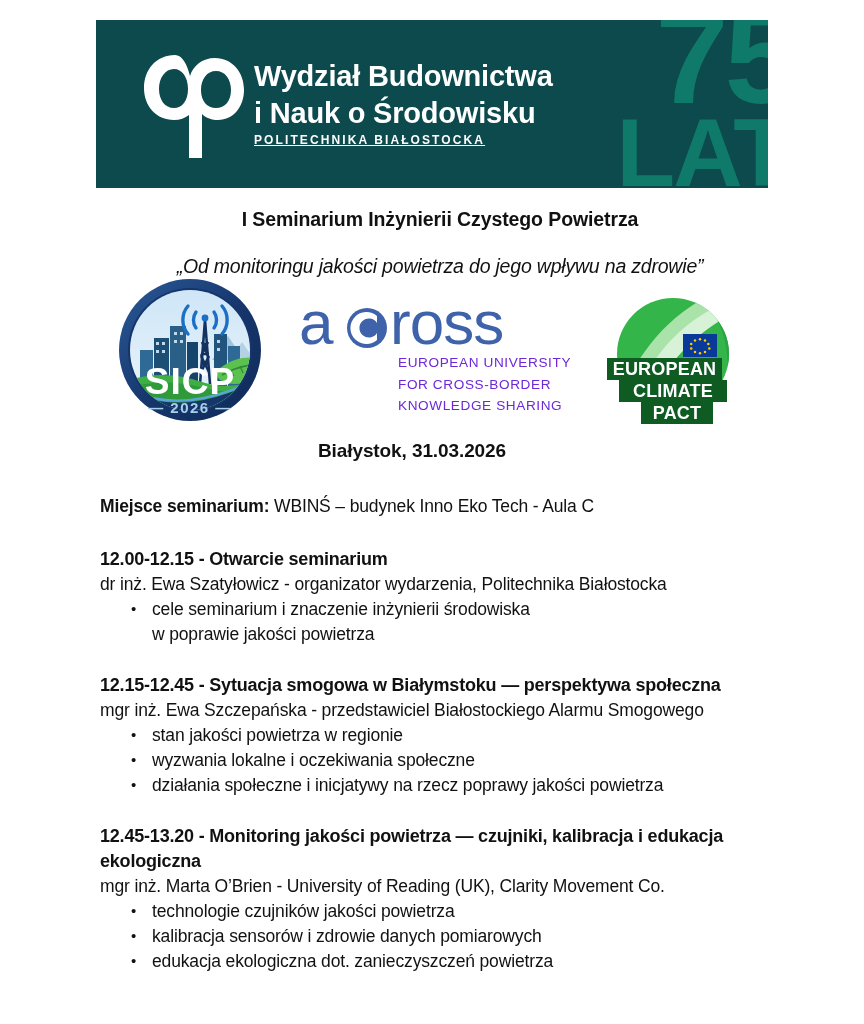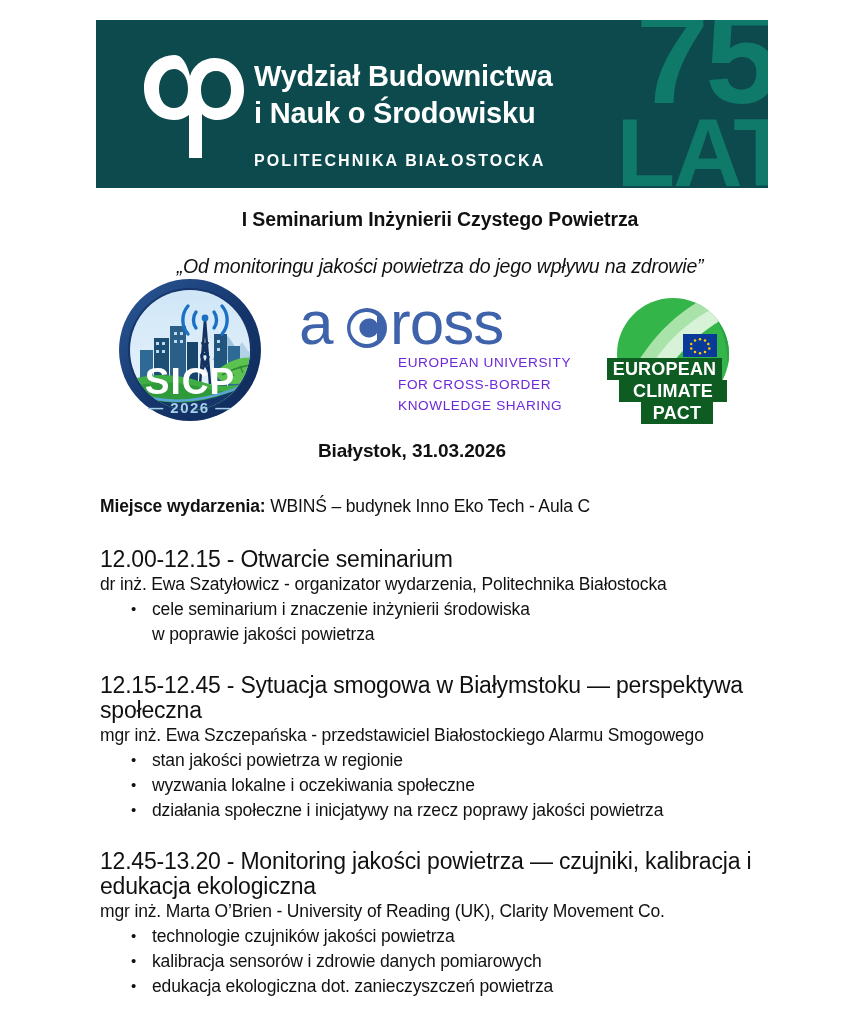--- a/index.html
+++ b/index.html
@@ -45,41 +45,41 @@
   }
   .banner-line1,
   .banner-line2 {
     font-size: 29px;
     font-weight: 700;
     line-height: 37px;
     letter-spacing: -0.2px;
     white-space: nowrap;
   }
   .banner-line3 {
-    font-size: 16px;
+    font-size: 12px;
     font-weight: 700;
     letter-spacing: 2.1px;
-    margin-top: 20px;
+    margin-top: 1px;
     white-space: nowrap;
+    text-decoration: underline;
   }
   .anniv {
     position: absolute;
     right: -26px;
     top: -16px;
     text-align: right;
     color: #0f7a69;
     font-weight: 800;
     line-height: 0.82;
     font-family: "Liberation Sans", sans-serif;
   }
   .anniv-num {
     font-size: 132px;
     letter-spacing: -4px;
     display: block;
-    text-align: center;
   }
   .anniv-lat {
     font-size: 96px;
     letter-spacing: -2px;
     display: block;
     margin-top: 2px;
     margin-right: 4px;
   }
 
   
@@ -180,22 +180,22 @@
   .venue {
     font-size: 17.5px;
     line-height: 25px;
     margin-bottom: 28px;
     letter-spacing: -0.15px;
   }
   .venue b { font-weight: 700; }
 
   .session { margin-bottom: 26px; }
   .session-head {
-    font-size: 23px;
-    font-weight: 400;
+    font-size: 18px;
+    font-weight: 700;
     line-height: 25px;
     letter-spacing: -0.2px;
   }
   .session-speaker {
     font-size: 17.5px;
     font-weight: 400;
     line-height: 25px;
     letter-spacing: -0.15px;
   }
   .session-bullets {
@@ -379,21 +379,21 @@
     <text x="78" y="123" text-anchor="middle" font-family="Liberation Sans, sans-serif" font-size="18" font-weight="700" fill="#ffffff" letter-spacing="0.2">PACT</text>
   </svg>
 
 </div>
 
 <div class="doc-body">
 
   <div class="city-date">Białystok, 31.03.2026</div>
 
   <div class="venue">
-    <b>Miejsce wydarzenia:</b><span> WBINŚ – budynek Inno Eko Tech - Aula C</span>
+    <b>Miejsce seminarium:</b><span> WBINŚ – budynek Inno Eko Tech - Aula C</span>
   </div>
 
   <div id="sessions-container">
       <div class="session">
         <div class="session-head">12.00-12.15 - Otwarcie seminarium</div>
         <div class="session-speaker">dr inż. Ewa Szatyłowicz - organizator wydarzenia, Politechnika Białostocka</div>
         <ul class="session-bullets">
           <li>cele seminarium i znaczenie inżynierii środowiska</li>
           <li class="cont">w poprawie jakości powietrza</li>
         </ul>

